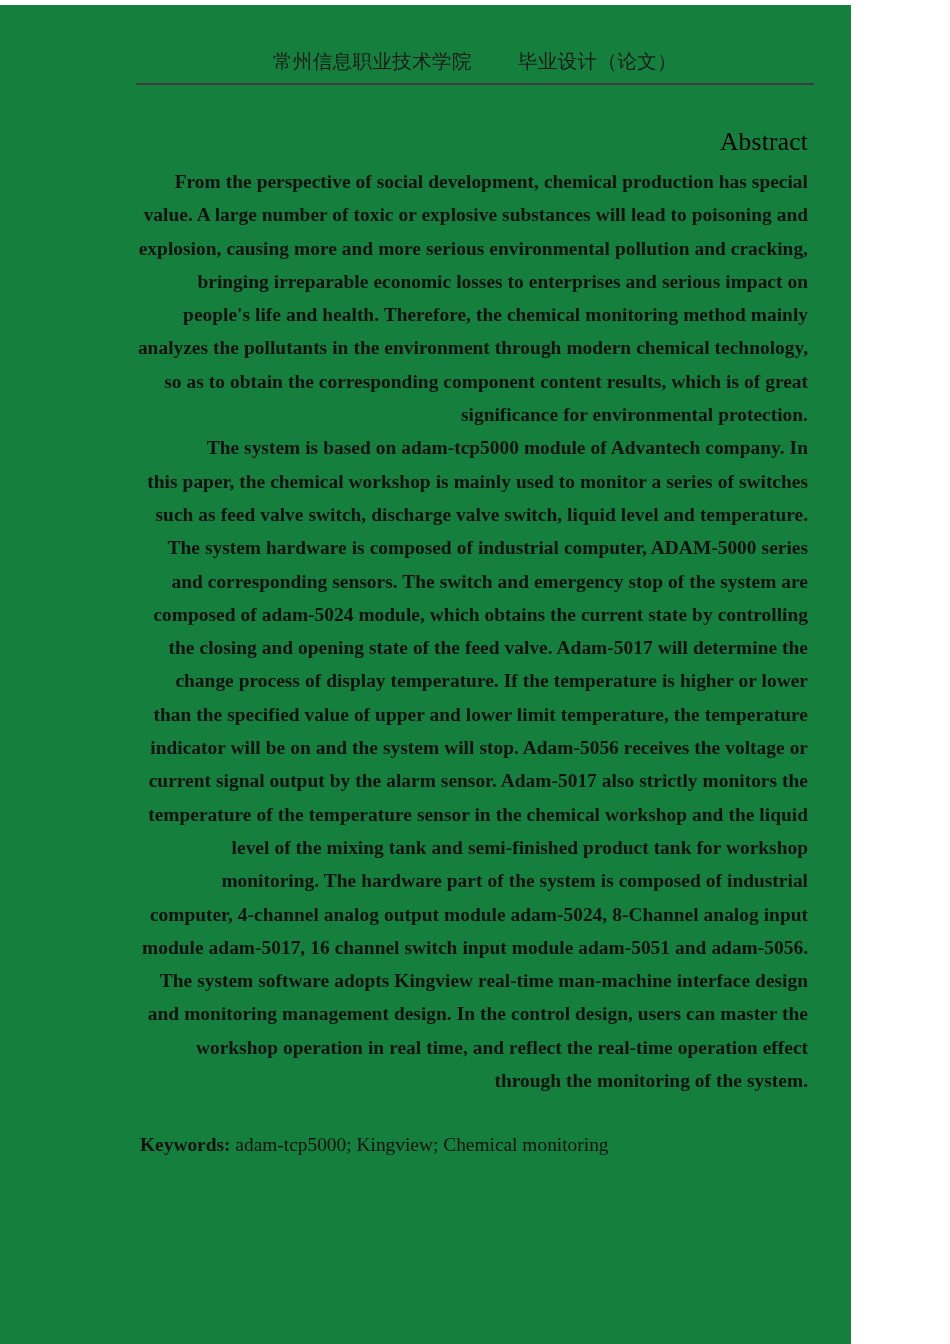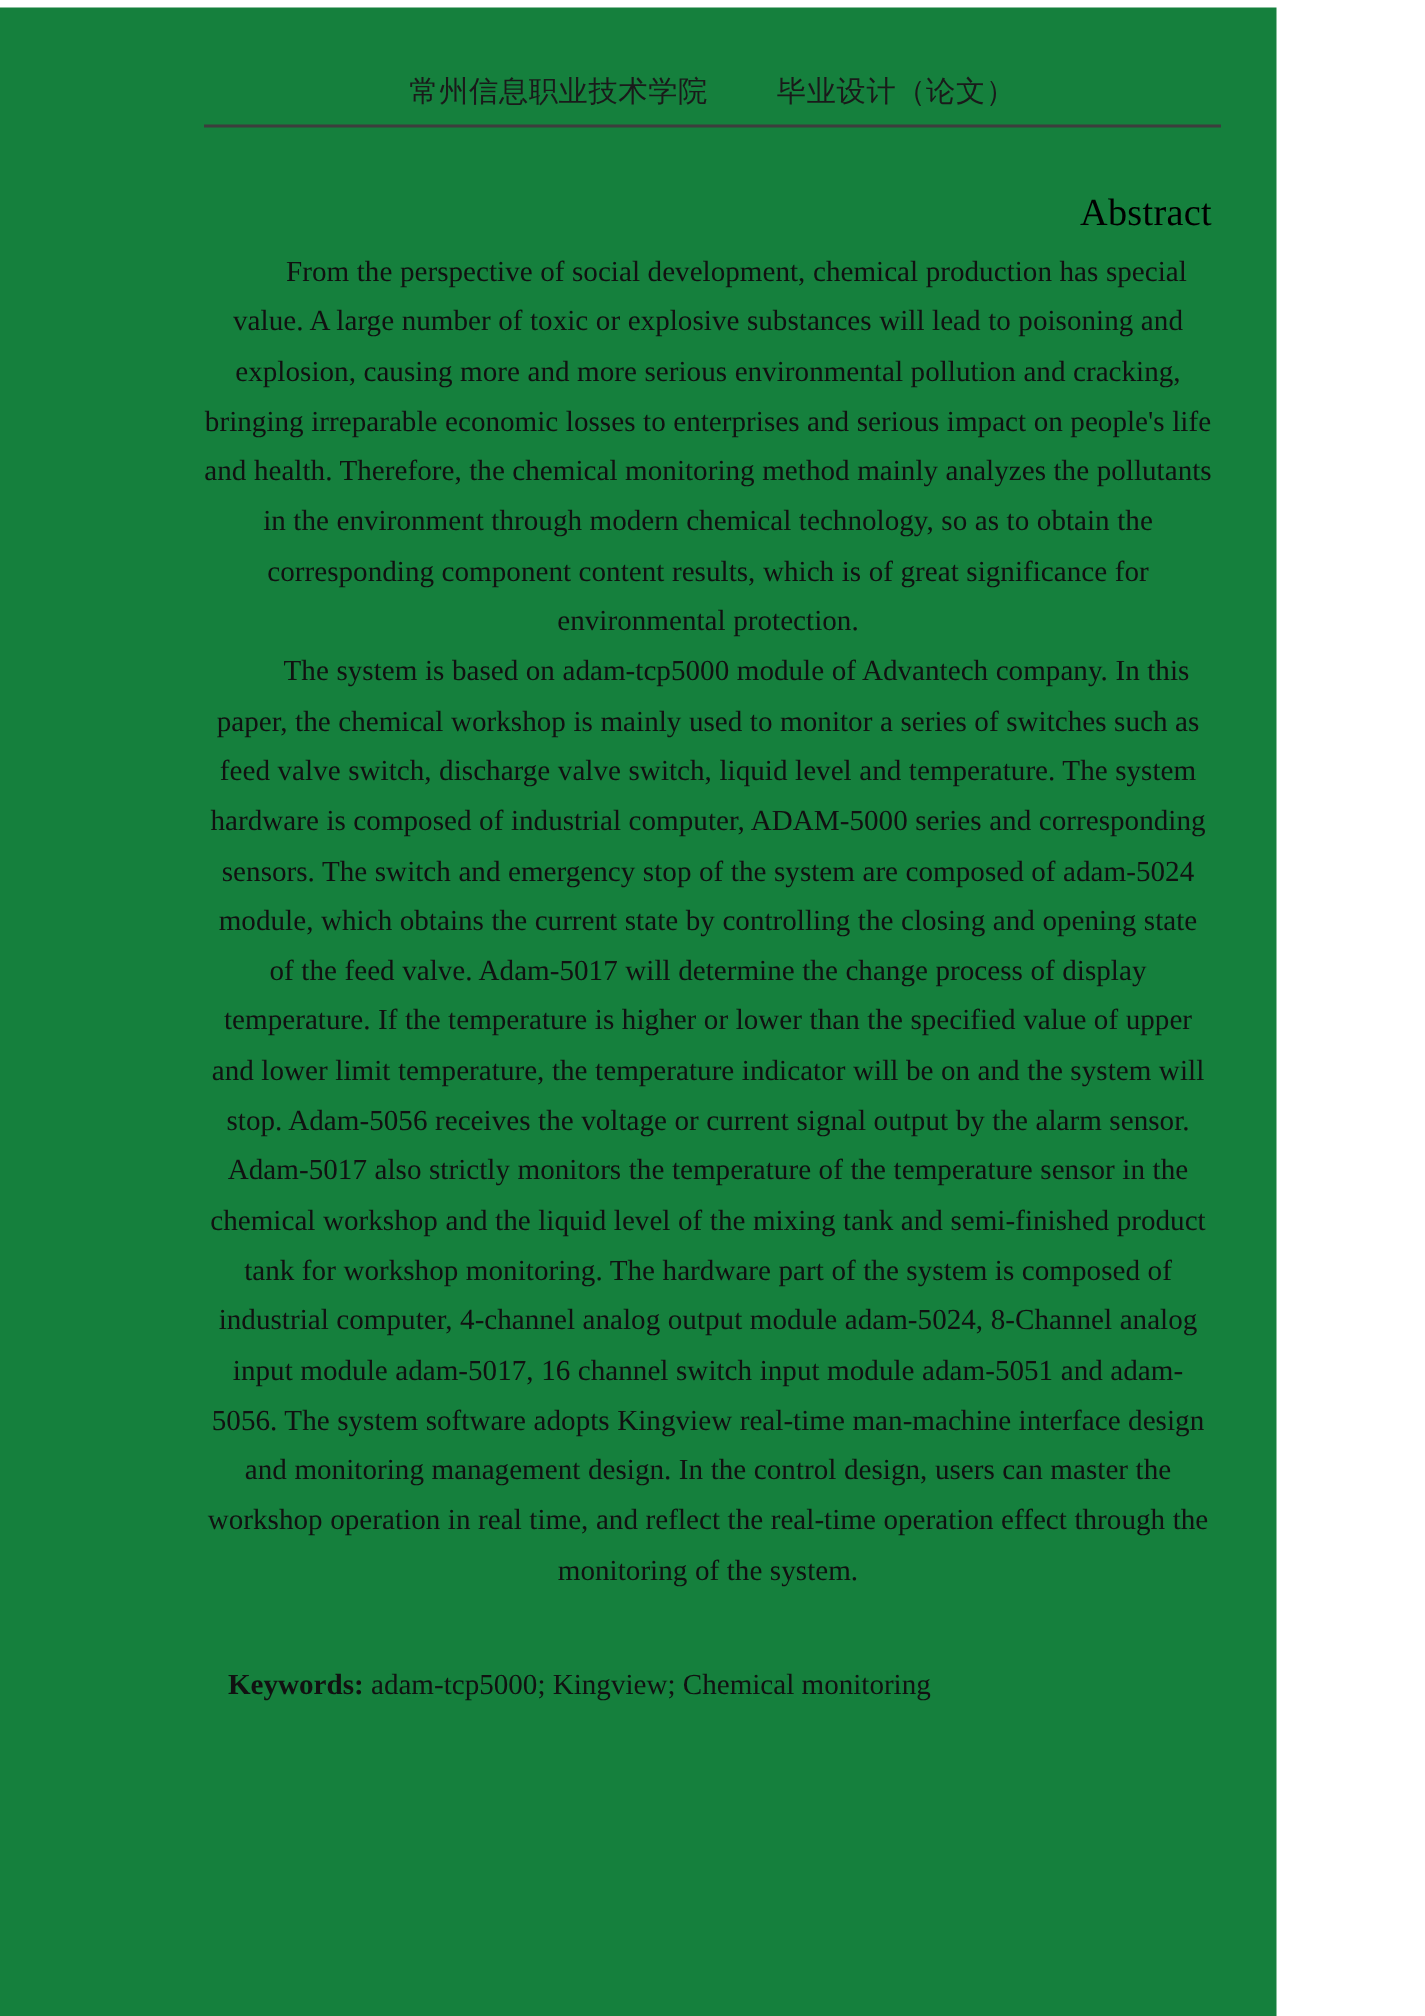--- a/index.html
+++ b/index.html
@@ -69,32 +69,33 @@
     line-height: 34px;
     text-align: right;
     margin: 0 0 6px 0;
     font-weight: normal;
     letter-spacing: 0.2px;
   }
 
   .para {
     font-size: 19.4px;
     line-height: 33.3px;
-    text-align: center;
+    text-align: right;
     margin: 0;
     text-indent: 38px;
     word-spacing: 0.15px;
     letter-spacing: 0.02px;
     color: #111111;
+    font-weight: bold;
   }
 
   .keywords {
     font-size: 19.4px;
     line-height: 33.3px;
-    margin: 16px;
+    margin: 4px;
     text-indent: 0;
     padding-top: 27px;
     color: #111111;
   }
   .keywords-label {
     font-weight: bold;
   }
 </style>
 </head>
 <body>

